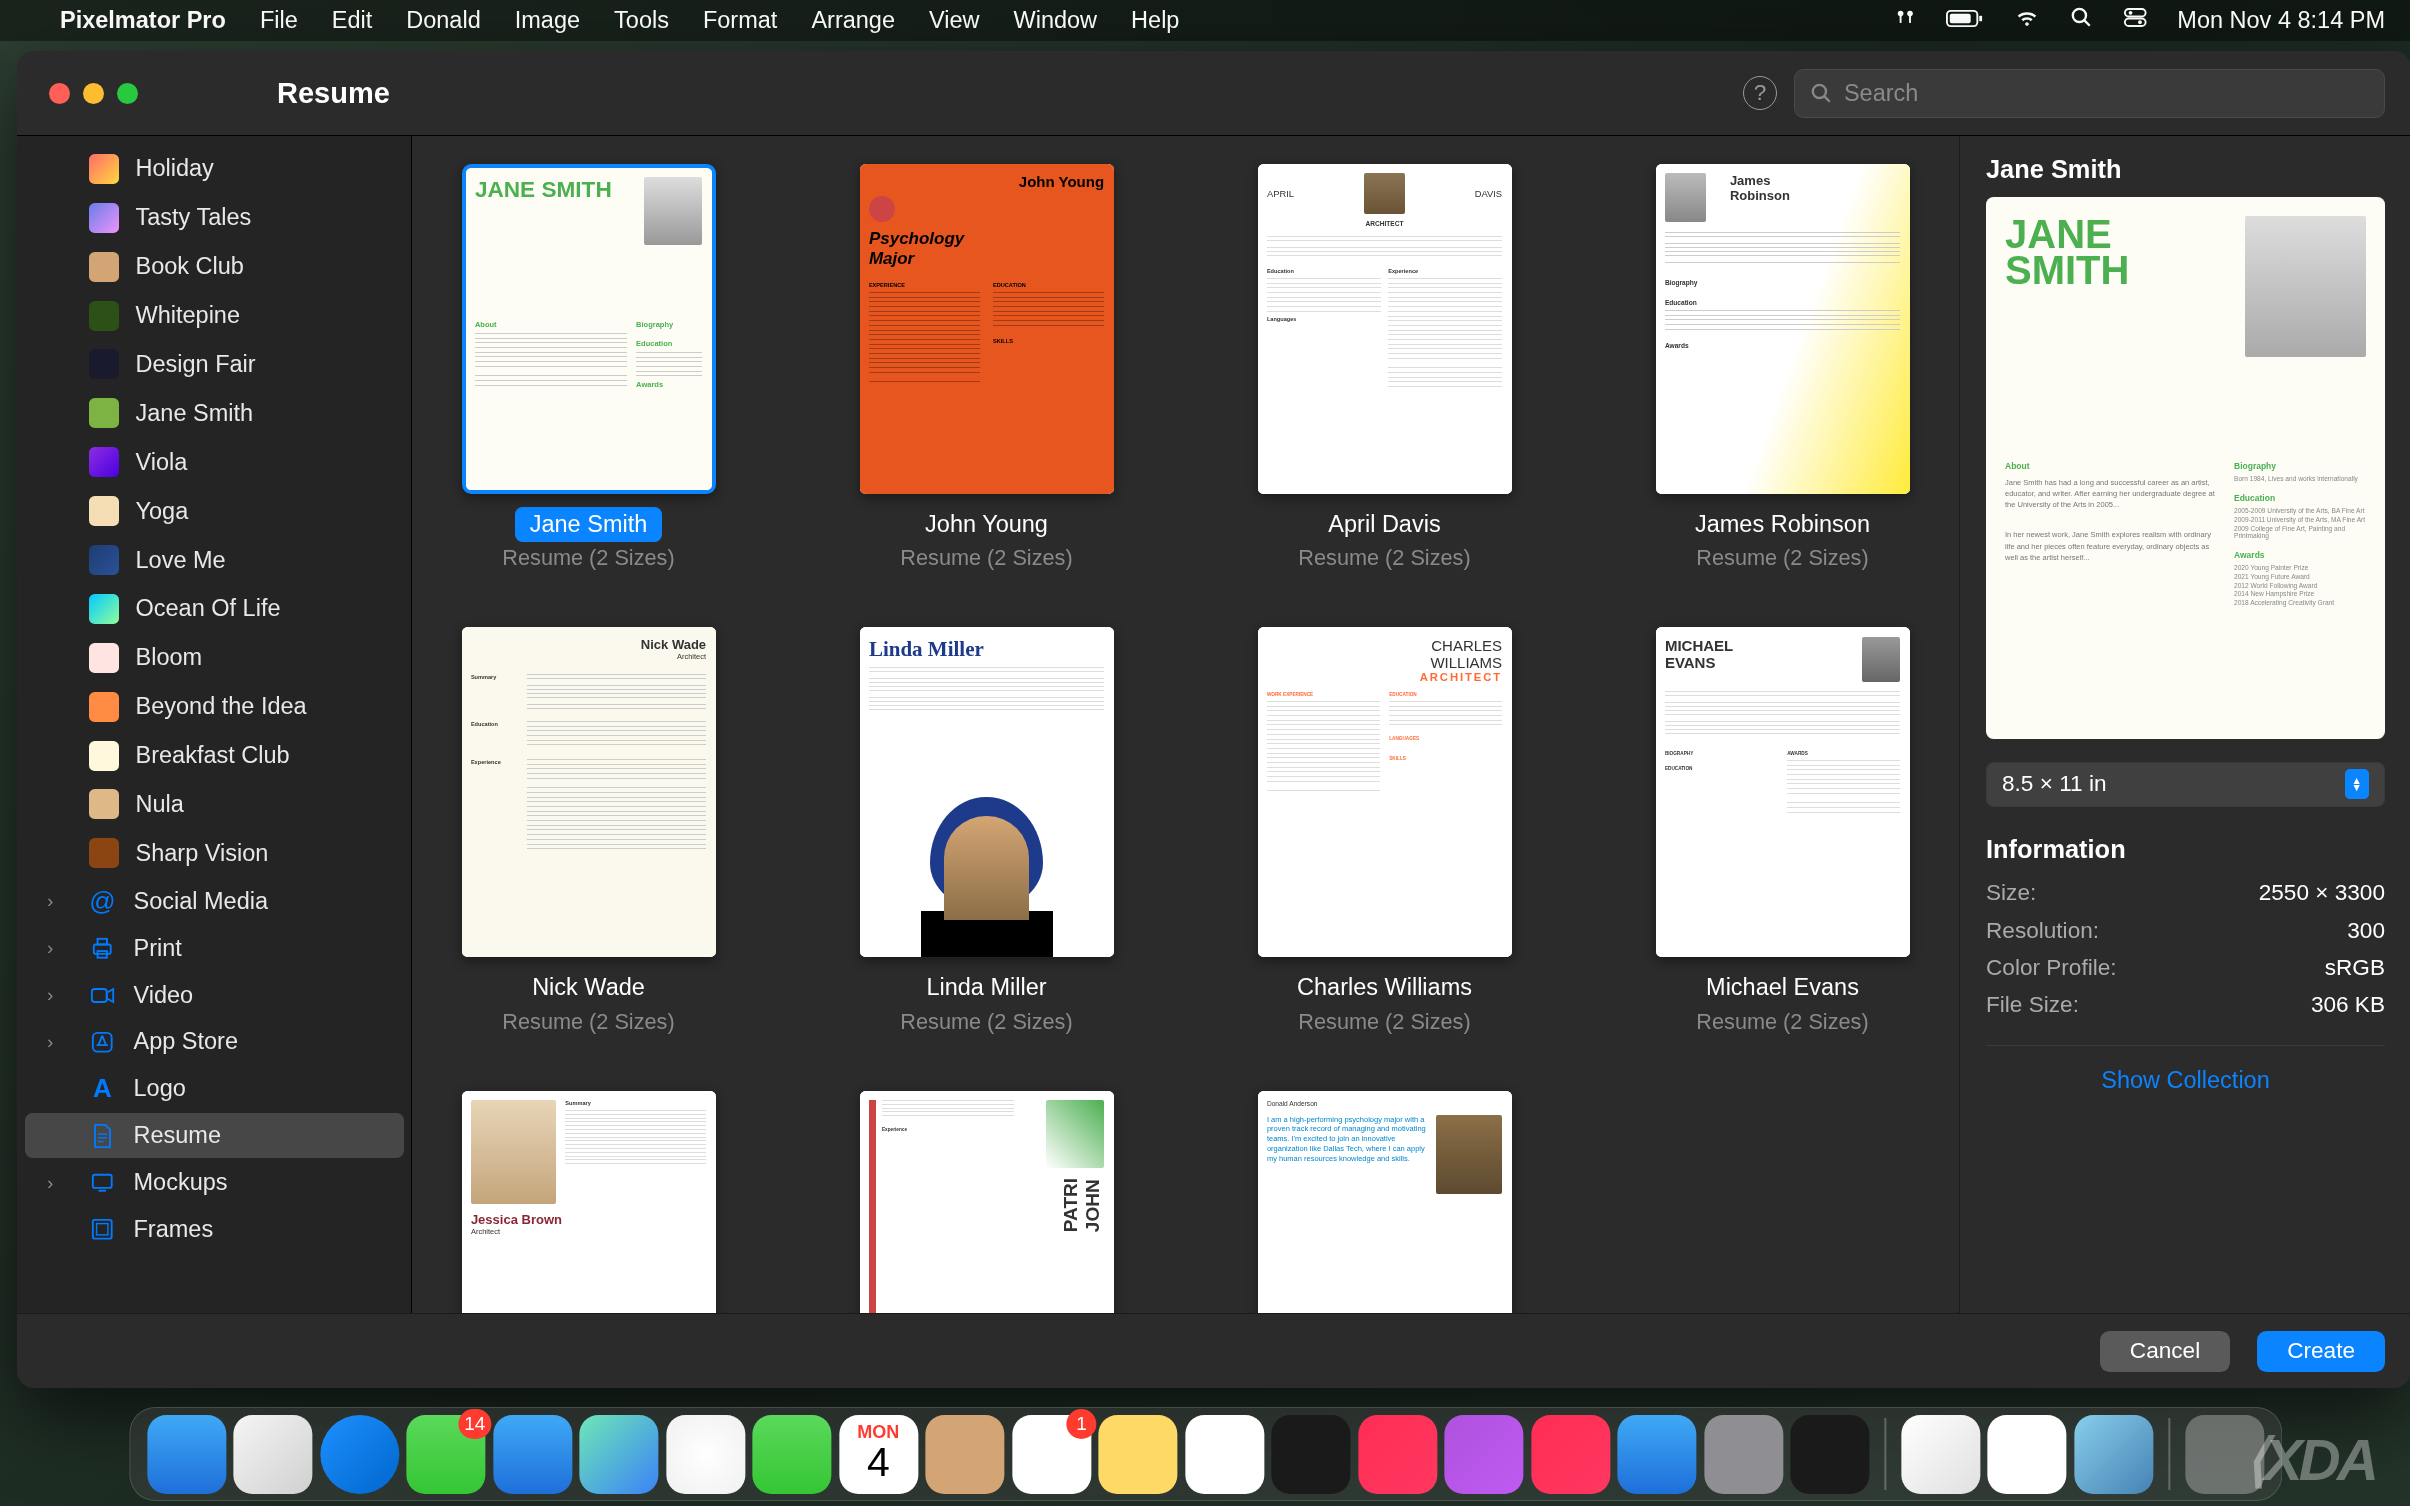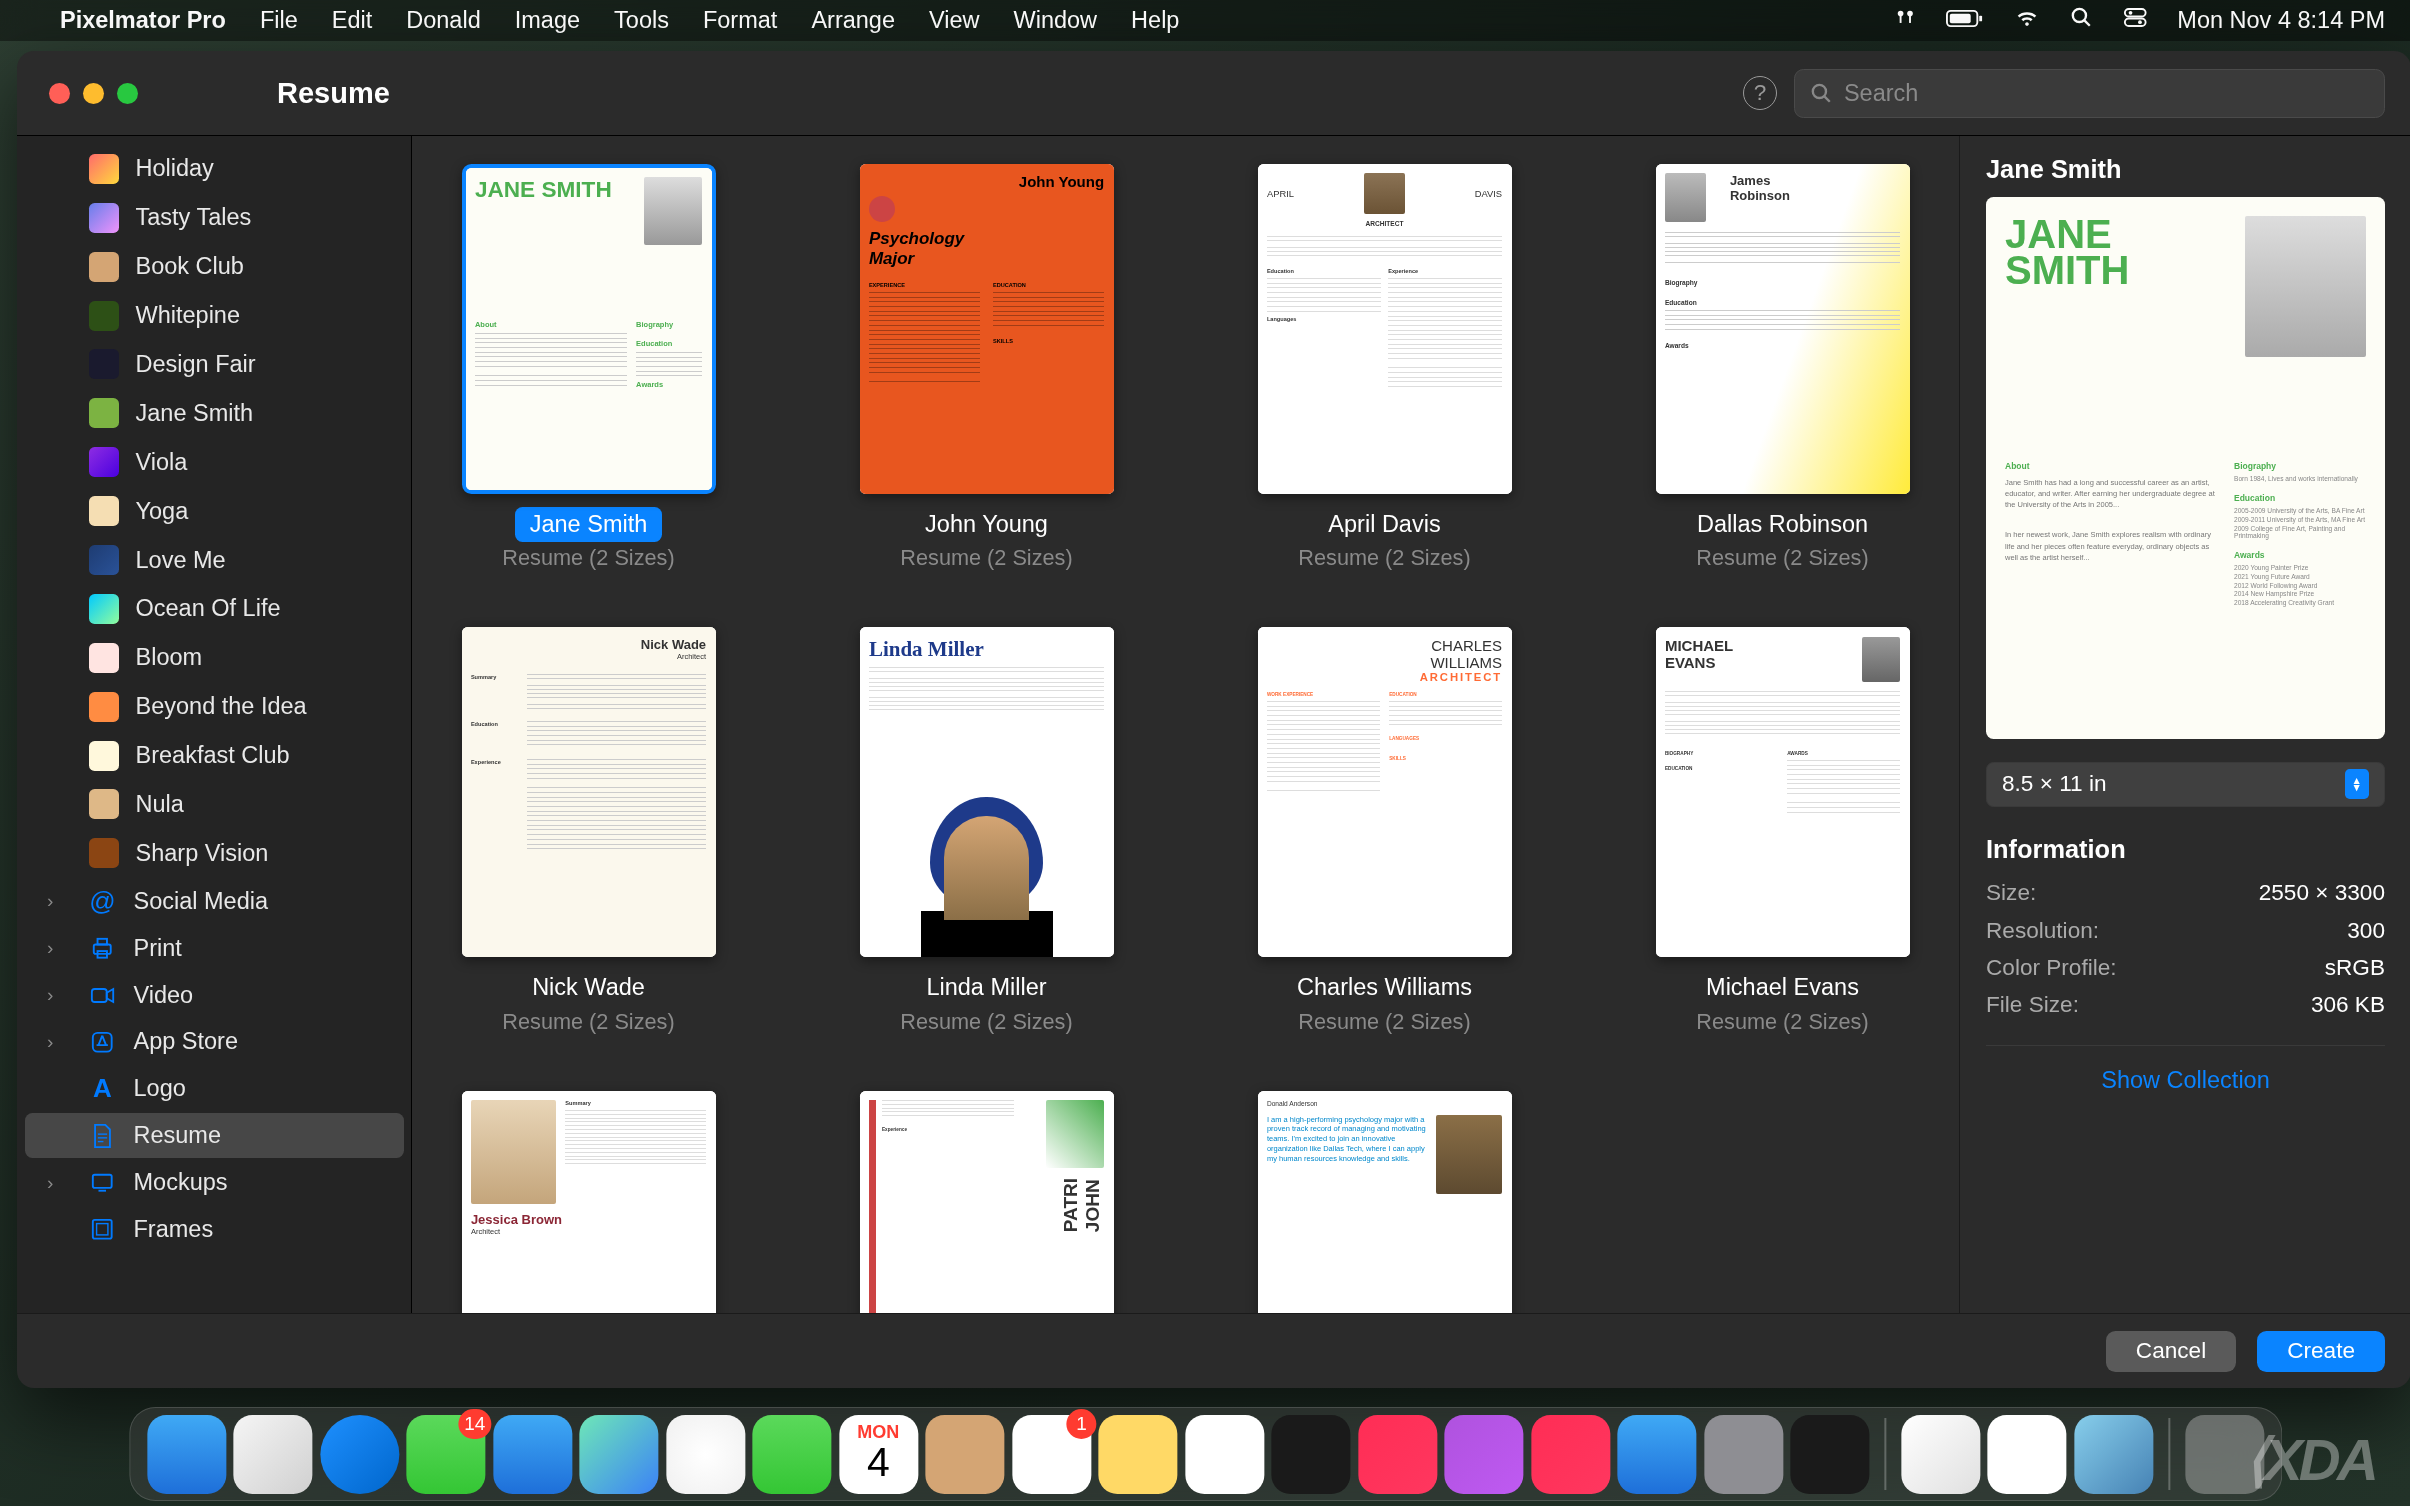--- a/index.html
+++ b/index.html
@@ -68,21 +68,21 @@
 .detail { width: 452px; border-left: 0.9px solid #1a1a1a; padding: 19px 26px; display: flex; flex-direction: column; }
 .detail-title { color: #fff; font-size: 25.4px; font-weight: 600; margin-bottom: 13px; }
 .detail-preview { width: 100%; height: 542px; background: #fdfdf6; border-radius: 7.5px; margin-bottom: 22.6px; position:relative; overflow:hidden; }
 .size-select { height: 45px; background: #404040; border-radius: 7.5px; display: flex; align-items: center; padding: 0 15px; color: #fff; font-size: 22.6px; justify-content: space-between; border: 0.9px solid #3a3a3a; margin-bottom: 28px; }
 .size-select .arrows { color:#fff; background:#0a84ff; width:24.5px; height:30px; border-radius:4.7px; display:flex; flex-direction:column; align-items:center; justify-content:center; font-size:10.4px; line-height:7.5px; }
 .info-head { color: #fff; font-size: 25.4px; font-weight: 600; margin-bottom: 11.3px; }
 .info-row { display: flex; justify-content: space-between; color: #aaa; font-size: 22.6px; padding: 5.6px 0; }
 .info-row .val { color: #fff; }
 .show-collection { color: #0a84ff; font-size: 23.5px; text-align: center; margin-top: 21px; padding-top: 21px; border-top: 0.9px solid #3a3a3a; }
 
-.footer { height: 75px; border-top: 0.9px solid #1a1a1a; display: flex; align-items: center; justify-content: flex-end; gap: 21px; padding-right: 26px; }
+.footer { height: 75px; border-top: 0.9px solid #1a1a1a; display: flex; align-items: center; justify-content: flex-end; gap: 27px; padding-right: 26px; }
 .btn { padding: 7.5px 30px; border-radius: 9.4px; font-size: 22.6px; }
 .btn-cancel { background: #5a5a5a; color: #fff; }
 .btn-create { background: #0a84ff; color: #fff; }
 
 
 .dock { position: absolute; bottom: 5.6px; left: 50%; transform: translateX(-50%); height: 94px; background: rgba(80,80,80,0.35); backdrop-filter: blur(28px); border-radius: 26px; display: flex; align-items: center; padding: 0 17px; gap: 7.5px; border: 0.9px solid rgba(255,255,255,0.15); }
 .dock-icon { width: 79px; height: 79px; border-radius: 19px; position:relative; }
 .dock-sep { width: 1.9px; height: 72px; background: rgba(255,255,255,0.25); margin: 0 7.5px; }
 .di-finder{background:linear-gradient(180deg,#3fa9f5 0%,#1e6fd9 100%);}
 .di-launchpad{background:linear-gradient(135deg,#f5f5f5,#d0d0d0);}
@@ -400,21 +400,21 @@
                     <div class="tiny-photo" style="width:41px;height:49px;background:linear-gradient(#bbb,#888);"></div>
                     <div style="font-weight:700;font-size:13px;">James<br>Robinson</div>
                   </div>
                   <div style="height:34px;background:repeating-linear-gradient(#ccc,#ccc 0.9px,transparent 0.9px,transparent 3.8px);margin-top:9.4px;"></div>
                   <div style="font-size:6.6px;font-weight:600;margin-top:13px;">Biography</div>
                   <div style="font-size:6.6px;font-weight:600;margin-top:13px;">Education</div>
                   <div style="height:22.6px;background:repeating-linear-gradient(#ccc,#ccc 0.9px,transparent 0.9px,transparent 4.7px);margin-top:3.8px;"></div>
                   <div style="font-size:6.6px;font-weight:600;margin-top:9.4px;">Awards</div>
                 </div>
               </div>
-    <div class="card-label">Dallas Robinson</div>
+    <div class="card-label">James Robinson</div>
     <div class="card-sub">Resume (2 Sizes)</div>
             </div>
             <div class="template-card">
               <div class="thumb">
                 <div class="rt" style="background:#fbf8ed;">
                   <div style="text-align:right;">
                     <div style="font-weight:700;font-size:13px;">Nick Wade</div>
                     <div style="font-size:7.5px;">Architect</div>
                   </div>
                   <div style="display:flex;gap:9.4px;margin-top:13px;font-size:5.6px;">

